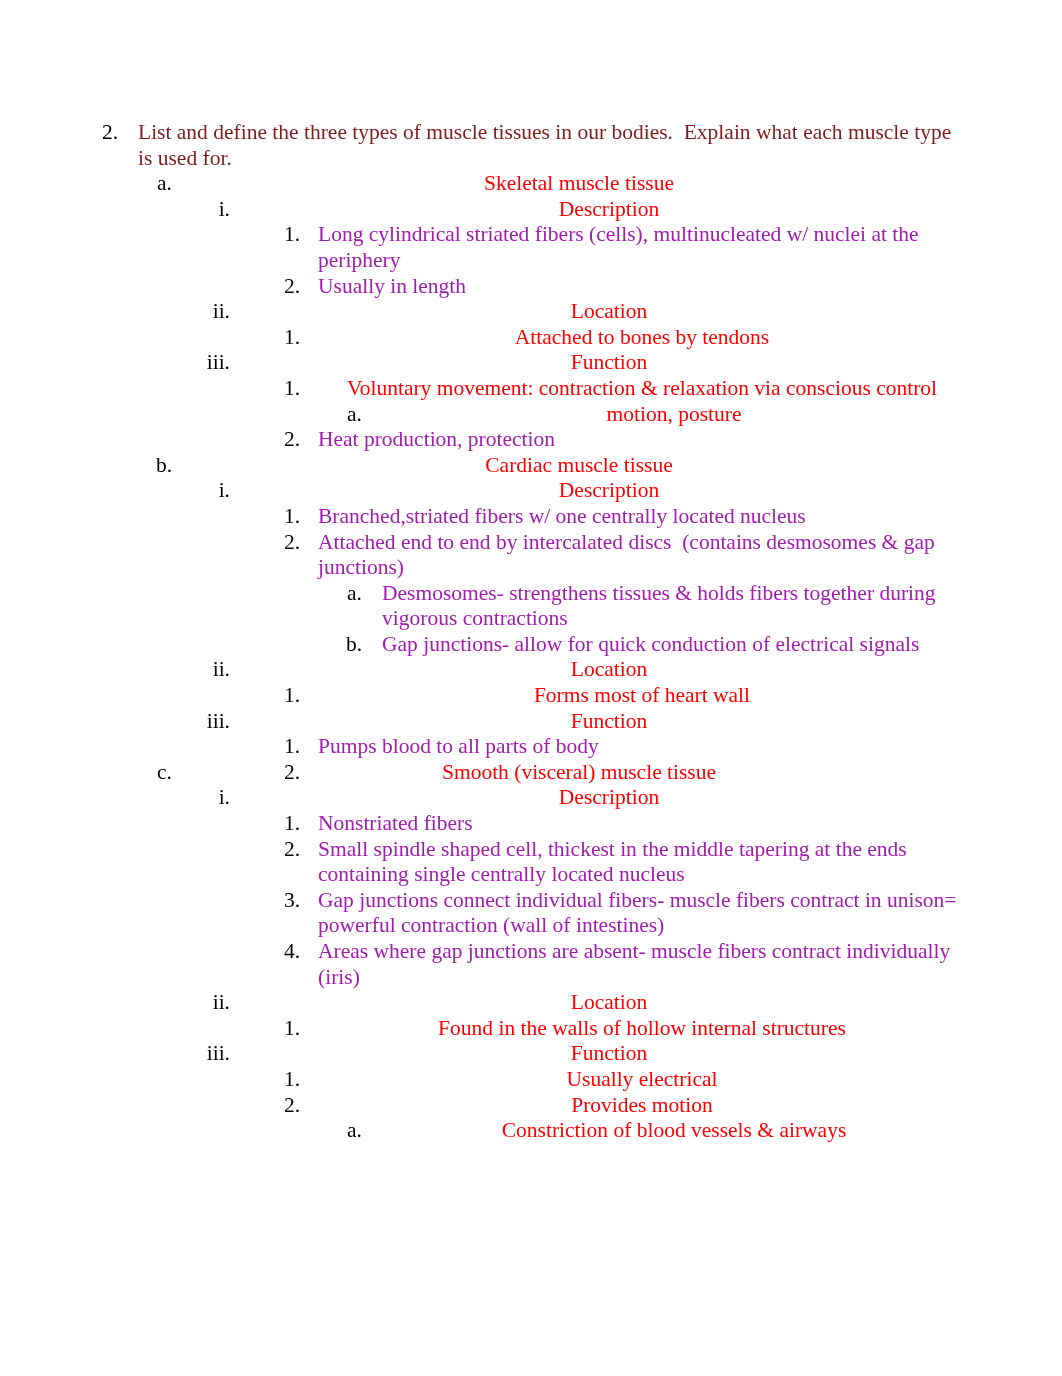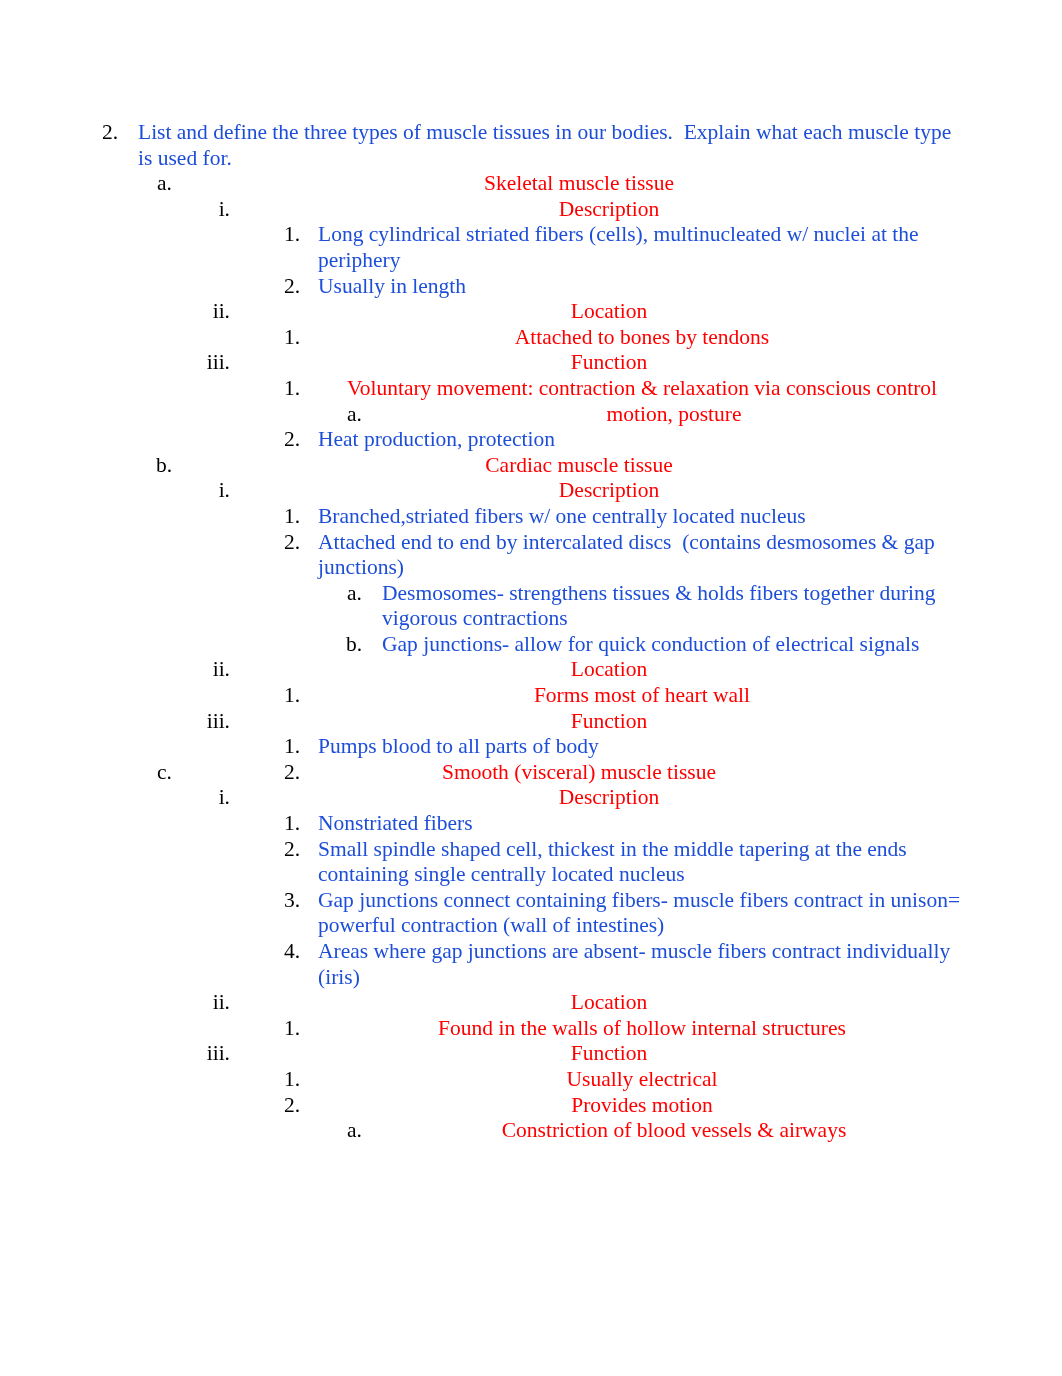--- a/index.html
+++ b/index.html
@@ -67,23 +67,23 @@
 
   
   .lvl4 > .row          { font-size: 21.5px; line-height: 25.6px; padding-left: 222px; }
   .lvl4 > .row > .marker{ left: 180px; width: 24px; font-size: 21.5px; line-height: 25.6px; }
 
   
   .lvl5 > .row          { font-size: 21.5px; line-height: 25.6px; padding-left: 286px; }
   .lvl5 > .row > .marker{ left: 242px; width: 24px; font-size: 21.5px; line-height: 25.6px; }
 
   
-  .c-black { color: #1d4ed8; }
+  .c-black { color: #7f1d1d; }
   .c-red   { color: #FF0000; text-align: center; }
-  .c-green { color: #1d4ed8; }
+  .c-green { color: #a21caf; }
 </style>
 </head>
 <body>
 
 <div id="page">
   <ol class="outline" id="outline-root">
       <li class="lvl1">
         <div class="row">
           <span class="marker">2.</span>
           <span class="text c-black">List and define the three types of muscle tissues in our bodies.  Explain what each muscle type is used for.</span>
@@ -234,21 +234,21 @@
       </li>
       <li class="lvl4">
         <div class="row">
           <span class="marker">2.</span>
           <span class="text c-green">Small spindle shaped cell, thickest in the middle tapering at the ends containing single centrally located nucleus</span>
         </div>
       </li>
       <li class="lvl4">
         <div class="row">
           <span class="marker">3.</span>
-          <span class="text c-green">Gap junctions connect containing fibers- muscle fibers contract in unison= powerful contraction (wall of intestines)</span>
+          <span class="text c-green">Gap junctions connect individual fibers- muscle fibers contract in unison= powerful contraction (wall of intestines)</span>
         </div>
       </li>
       <li class="lvl4">
         <div class="row">
           <span class="marker">4.</span>
           <span class="text c-green">Areas where gap junctions are absent- muscle fibers contract individually  (iris)</span>
         </div>
       </li>
       <li class="lvl3">
         <div class="row">

